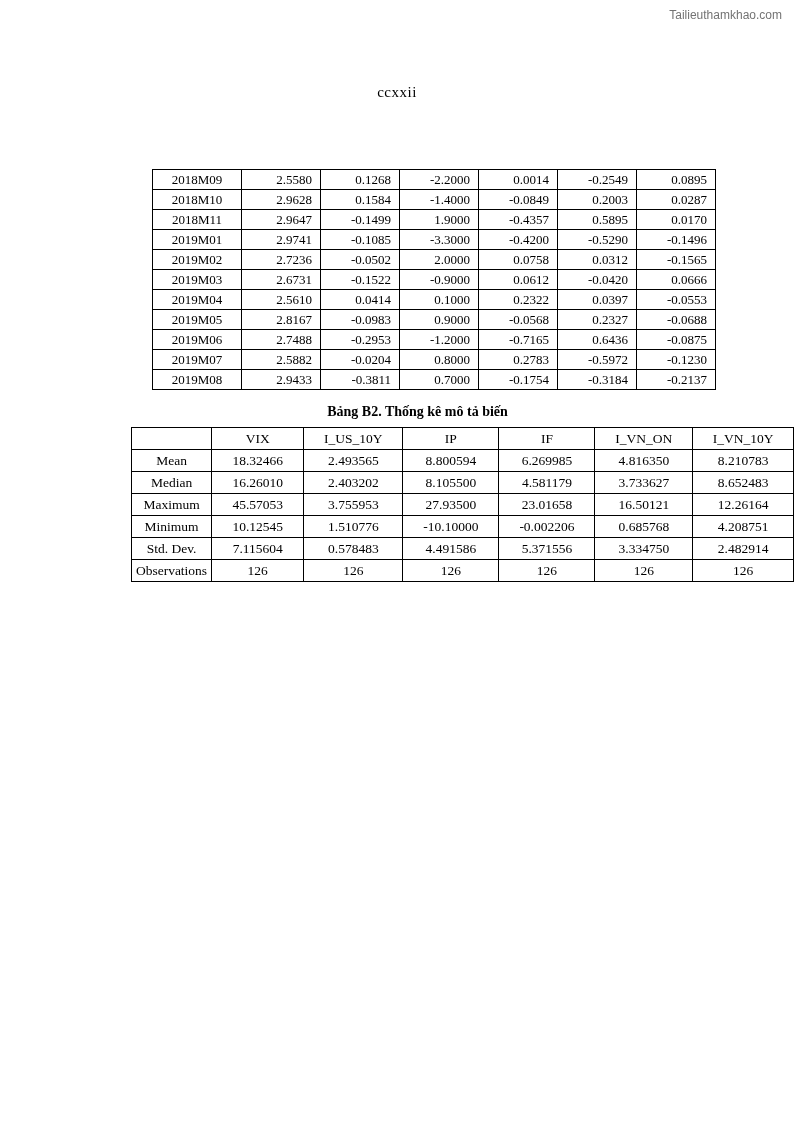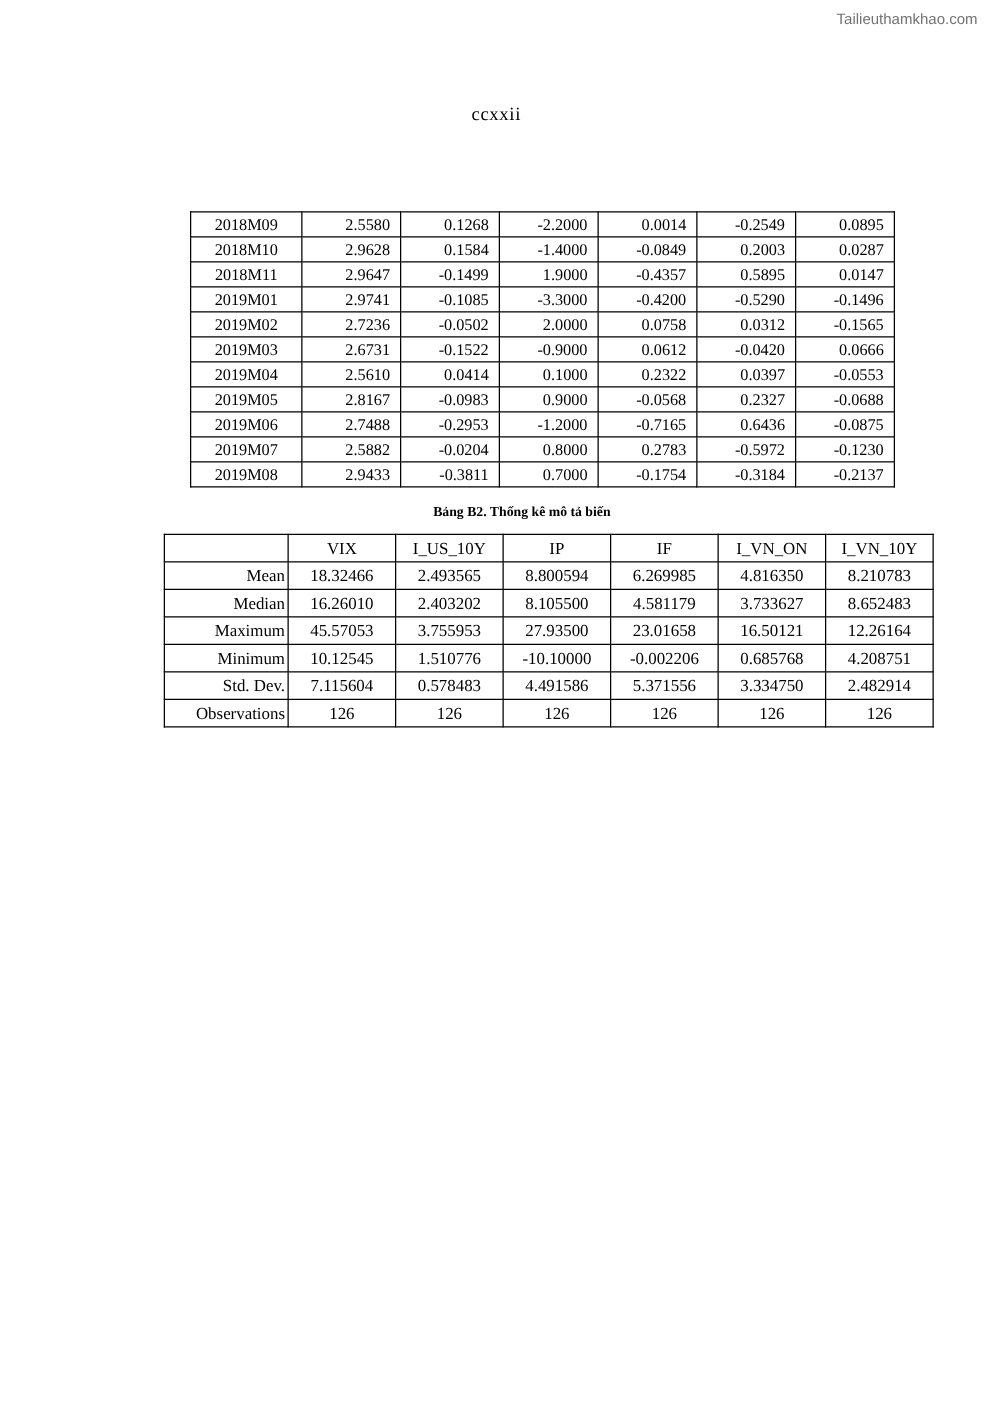--- a/index.html
+++ b/index.html
@@ -56,34 +56,34 @@
     padding: 0 4px;
   }
   
   .caption {
     position: absolute;
     left: 131px;
     top: 404px;
     width: 573px;
     text-align: center;
     font-weight: bold;
-    font-size: 11px;
+    font-size: 14px;
   }
   
   .stats-table { left: 131px; top: 427px; }
   .stats-table th, .stats-table td {
     width: 79px;
     height: 21px;
     font-size: 13.5px;
     text-align: center;
-    padding: 0 3px;
+    padding: 0 18px;
   }
   .stats-table th.first-col, .stats-table td.first-col {
     width: 94px;
-    text-align: right;
+    text-align: center;
     padding: 0 2px;
   }
 </style>
 </head>
 <body>
 
 <div class="watermark">Tailieuthamkhao.com</div>
 
 <div class="page-number">ccxxii</div>
 
@@ -107,21 +107,21 @@
         <td>0.2003</td>
         <td>0.0287</td>
       </tr>
       <tr>
         <td class="first-col">2018M11</td>
         <td>2.9647</td>
         <td>-0.1499</td>
         <td>1.9000</td>
         <td>-0.4357</td>
         <td>0.5895</td>
-        <td>0.0147</td>
+        <td>0.0170</td>
       </tr>
       <tr>
         <td class="first-col">2019M01</td>
         <td>2.9741</td>
         <td>-0.1085</td>
         <td>-3.3000</td>
         <td>-0.4200</td>
         <td>-0.5290</td>
         <td>-0.1496</td>
       </tr>

